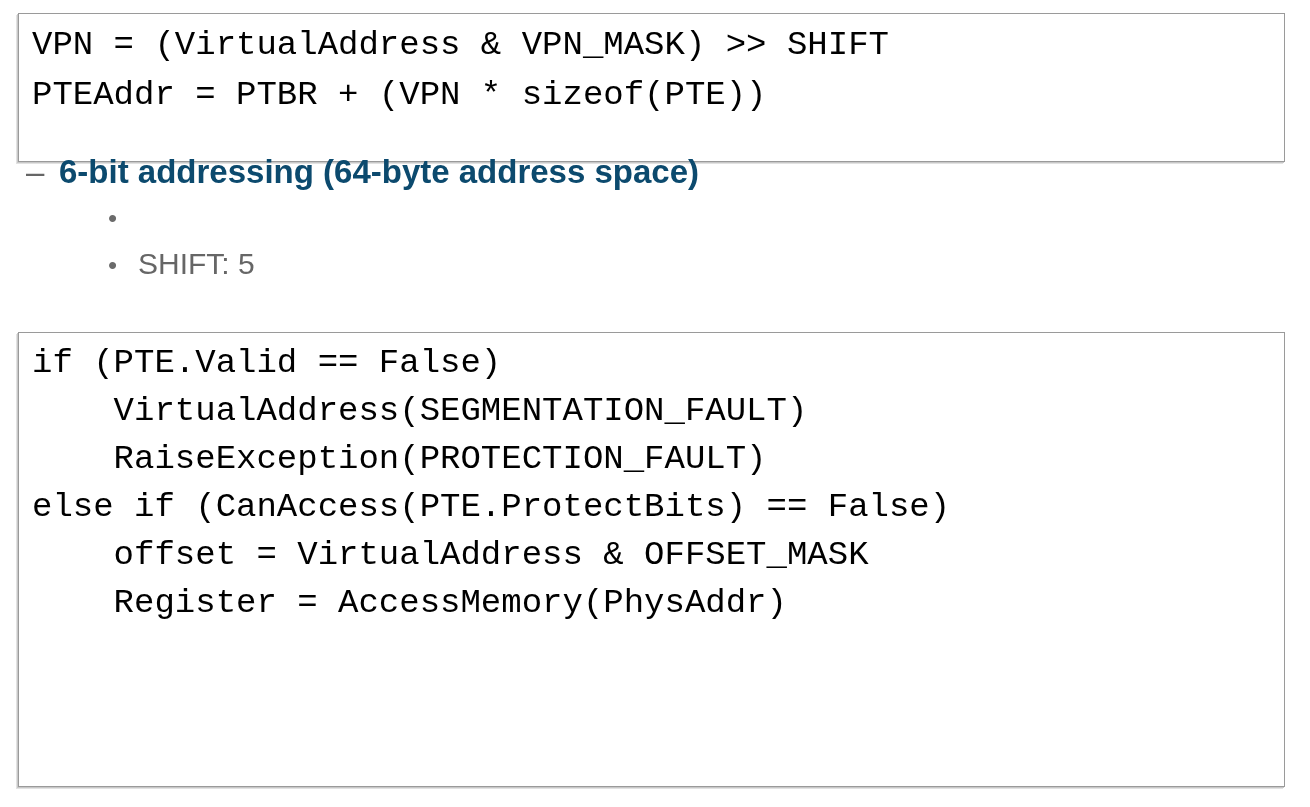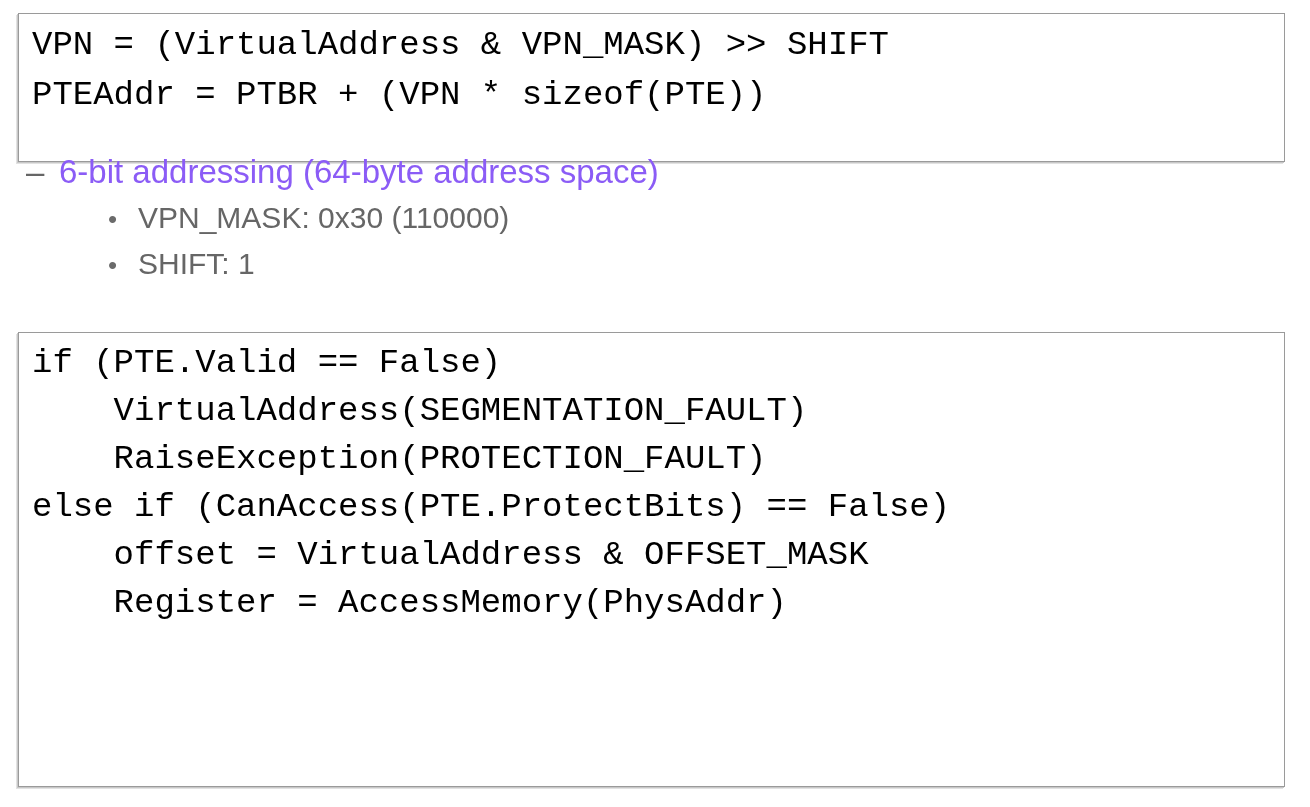--- a/index.html
+++ b/index.html
@@ -87,21 +87,22 @@
     height: 47px;
   }
   .bullet-l1 .marker {
     width: 33px;
     flex: 0 0 33px;
     font-size: 33px;
     color: #666666;
   }
   .bullet-l1 .label {
     font-size: 33px;
-    color: #8b5cf6;
+    color: #0c4a6e;
+    font-weight: bold;
   }
 
   .bullet-l2 {
     padding-left: 108px;
     font-size: 30px;
     line-height: 46px;
     height: 46px;
   }
   .bullet-l2 .marker {
     width: 30px;
@@ -129,26 +130,25 @@
 
   <div class="bullets">
 
     <div class="bullet-row bullet-l1">
       <span class="marker">–</span>
       <span class="label">6-bit addressing (64-byte address space)</span>
     </div>
 
     <div class="bullet-row bullet-l2">
       <span class="marker">•</span>
-      <span class="label">VPN_MASK: 0x30 (110000)</span>
     </div>
 
     <div class="bullet-row bullet-l2">
       <span class="marker">•</span>
-      <span class="label">SHIFT: 1</span>
+      <span class="label">SHIFT: 5</span>
     </div>
 
   </div>
 
   <div class="code-box" id="code-box-2">
     <div class="code-lines">
 
 
       <div class="code-line">if (PTE.Valid == False)</div>
       <div class="code-line">    VirtualAddress(SEGMENTATION_FAULT)</div>

